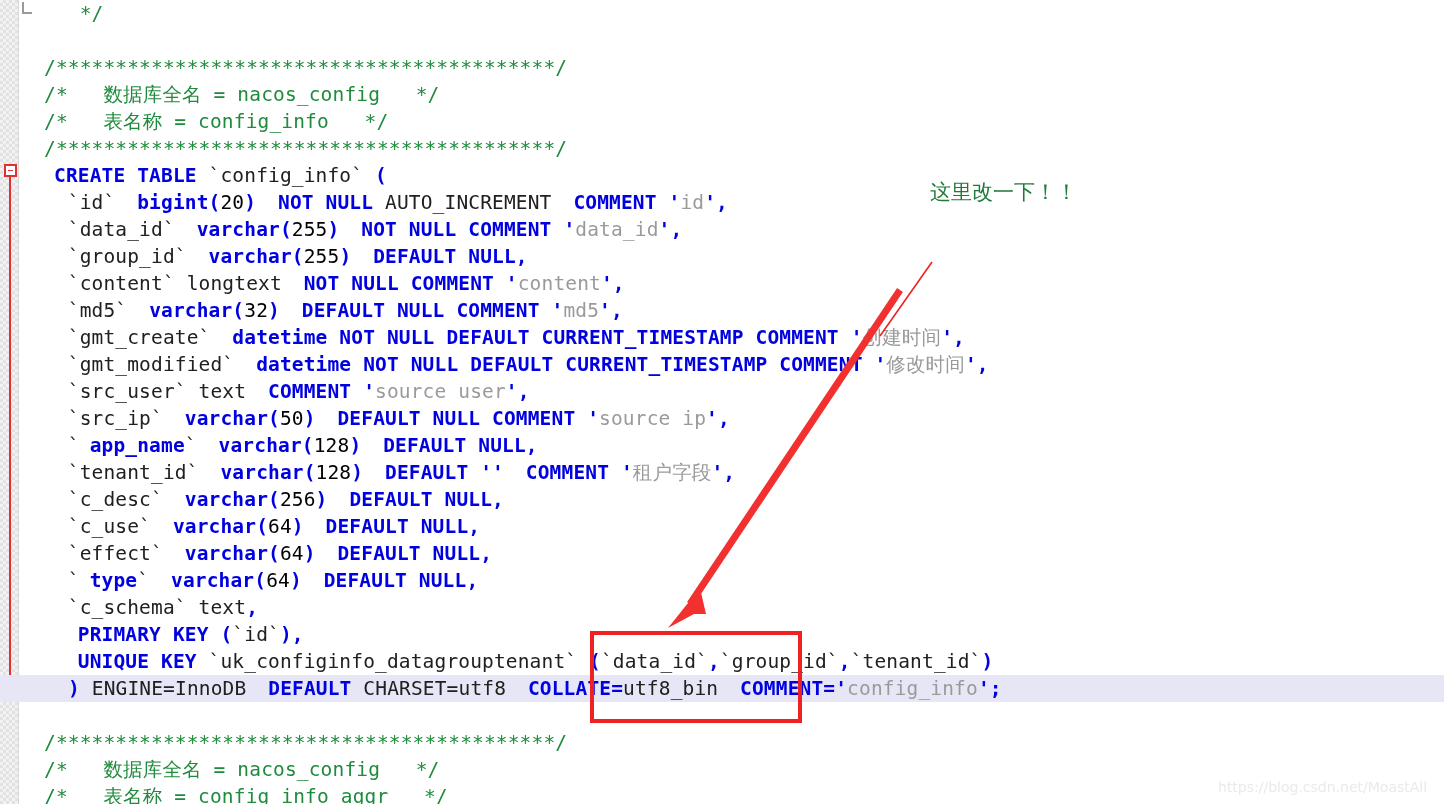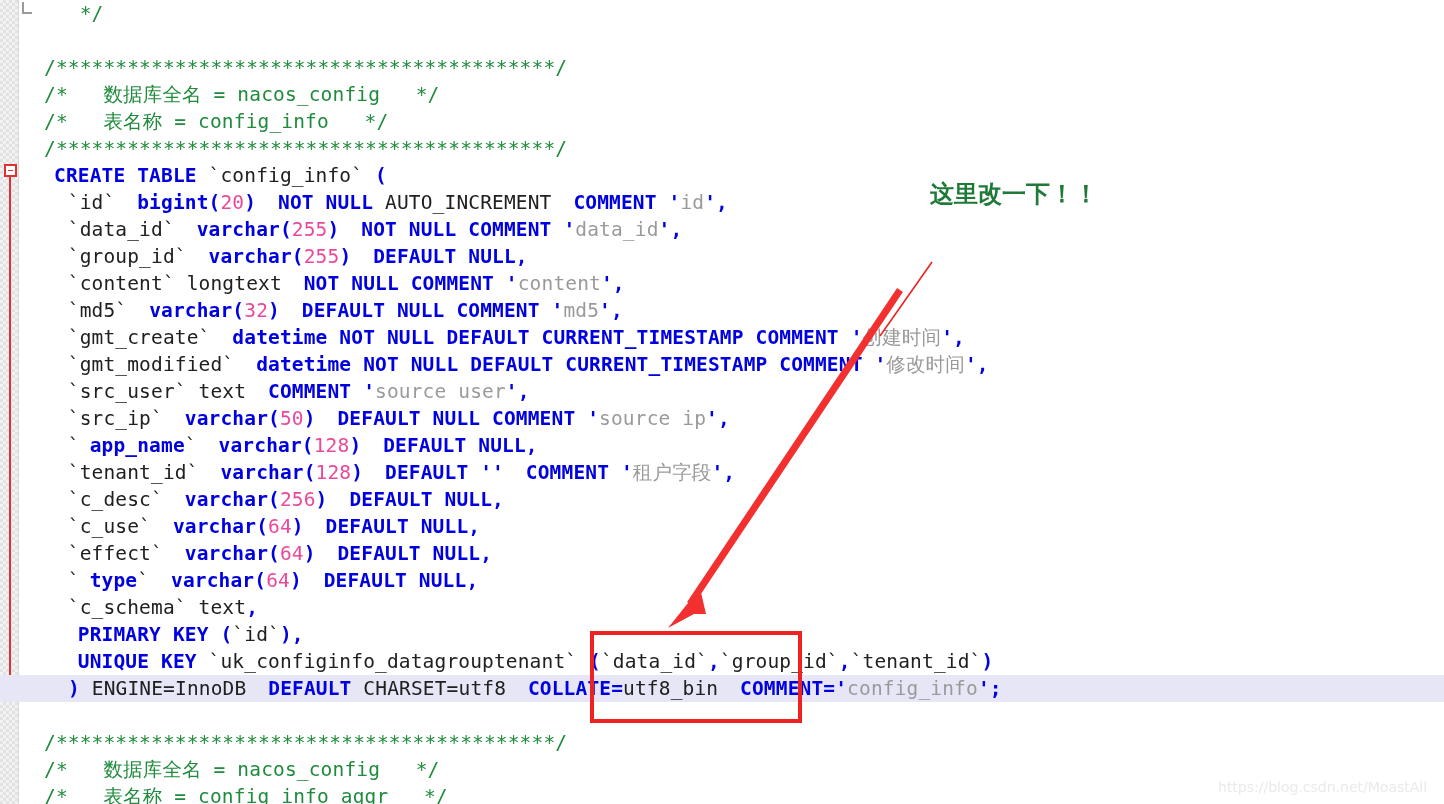--- a/index.html
+++ b/index.html
@@ -91,34 +91,34 @@
   .ln.hl {
     background: #e6e6f7;
     width: 1400px;
     margin-left: -44px;
     padding-left: 68px;
     box-sizing: content-box;
   }
 
   
   .kw      { color: #0000e0; font-weight: bold; margin-left: 10px; }
-  .num     { color: #ec4899; }
+  .num     { color: #000000; }
   .str     { color: #9a9a9a; text-align: center; }
   .plain   { color: #202020; }
   .cmt     { color: #1f8b3c; }
   .punct   { color: #0000e0; font-weight: bold; }
 
   
   #annot-note {
     position: absolute;
     left: 930px; top: 178px;
     color: #1f7a38;
     font-family: "DejaVu Sans", "Liberation Sans", sans-serif;
-    font-size: 24px;
-    font-weight: 700;
+    font-size: 21px;
+    font-weight: 400;
     white-space: nowrap;
   }
   #annot-svg {
     position: absolute;
     left: 0; top: 0;
     width: 1444px; height: 804px;
     pointer-events: none;
   }
   #annot-rect {
     position: absolute;

